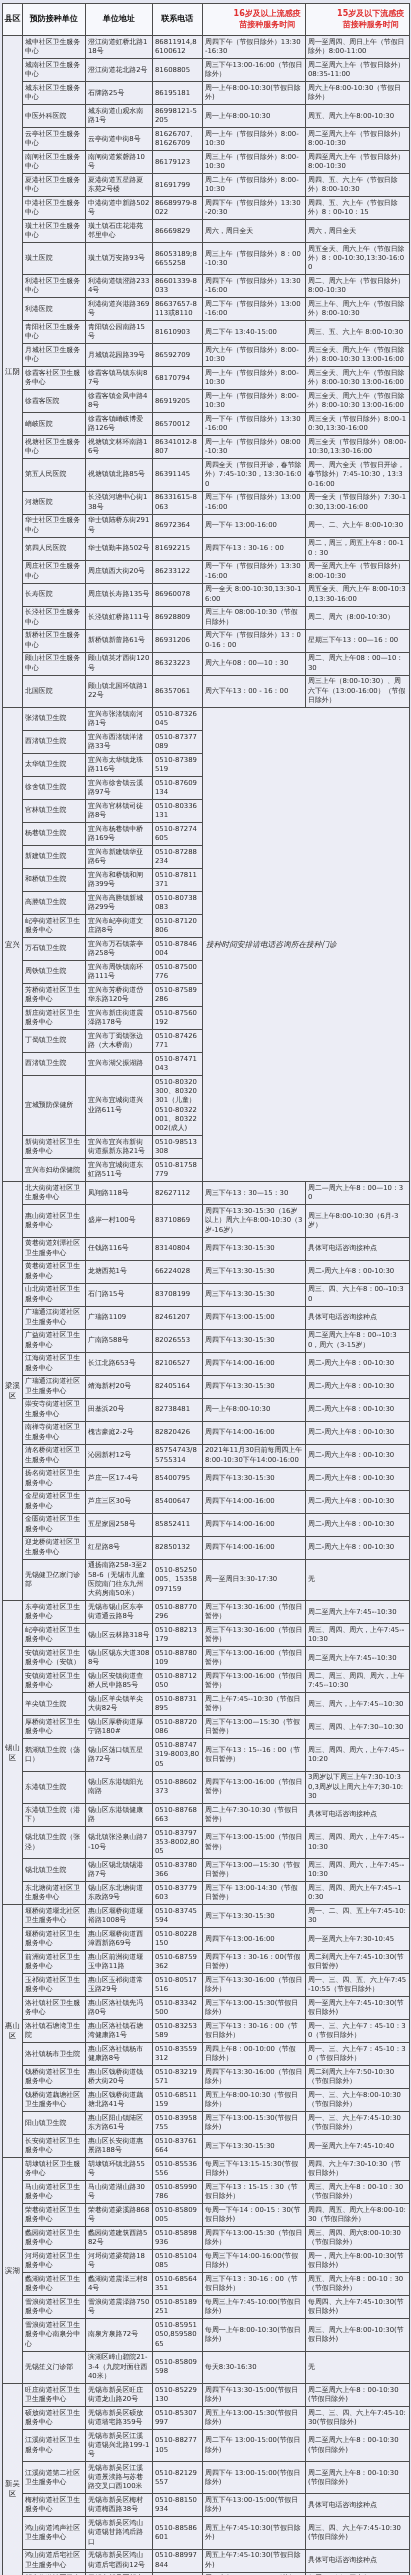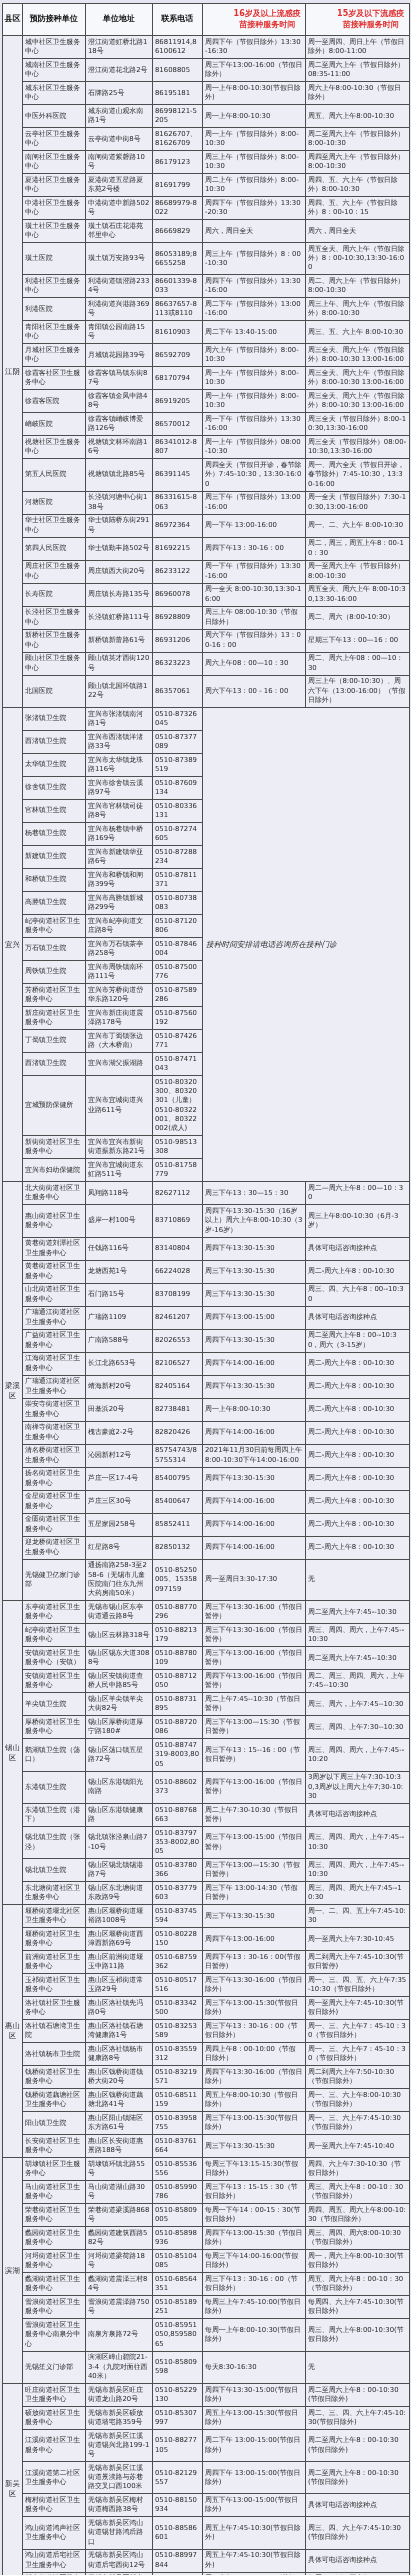--- a/index.html
+++ b/index.html
@@ -604,21 +604,21 @@
           <td>惠山区前洲街道堰玉中路11路</td>
           <td>0510-68759362</td>
           <td>周四下午13：30-16：00(节假日暂停)</td>
           <td>周二到周六上午7:45-10:30(节假日暂停)</td>
         </tr>
         <tr>
           <td>玉祁街道社区卫生服务中心</td>
           <td>惠山区玉祁街道常玉路29号</td>
           <td>0510-80517516</td>
           <td>周三下午13:30-16:00（节假日除外）</td>
-          <td>周一、三、四、五、六上午7:35-10:30（节假日除外）</td>
+          <td>周一、三、四、五、六上午7:45-10:55（节假日除外）</td>
         </tr>
         <tr>
           <td>洛社镇社区卫生服务中心</td>
           <td>惠山区洛社镇先冯路0号</td>
           <td>0510-83342500</td>
           <td>周三下午13:00-15:30(节假日除外)</td>
           <td>周一至周六上午7:45-10:30(节假日除外)</td>
         </tr>
         <tr>
           <td>洛社镇石塘湾卫生院</td>

